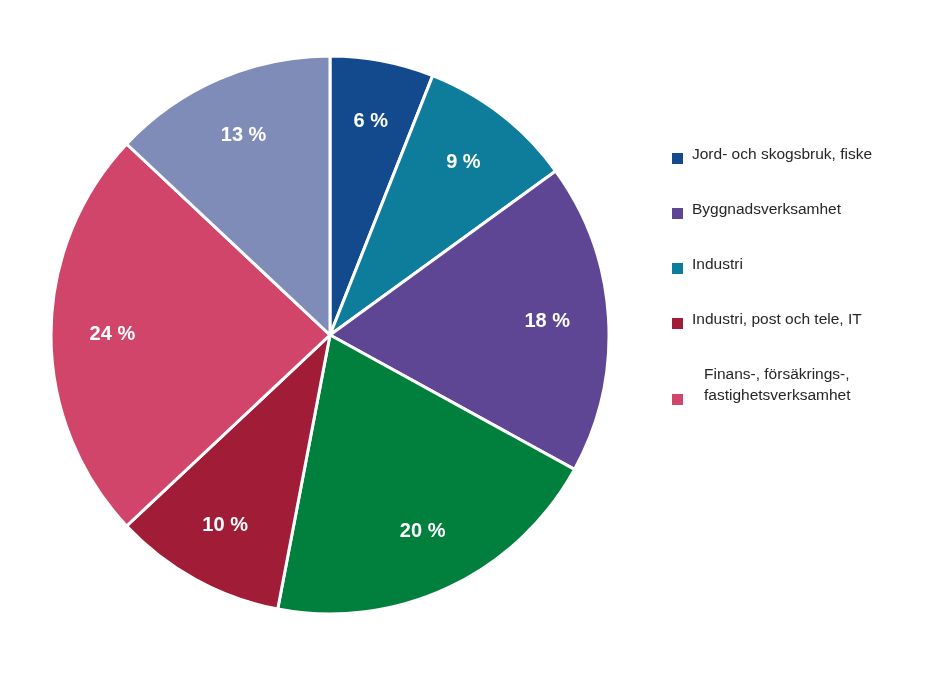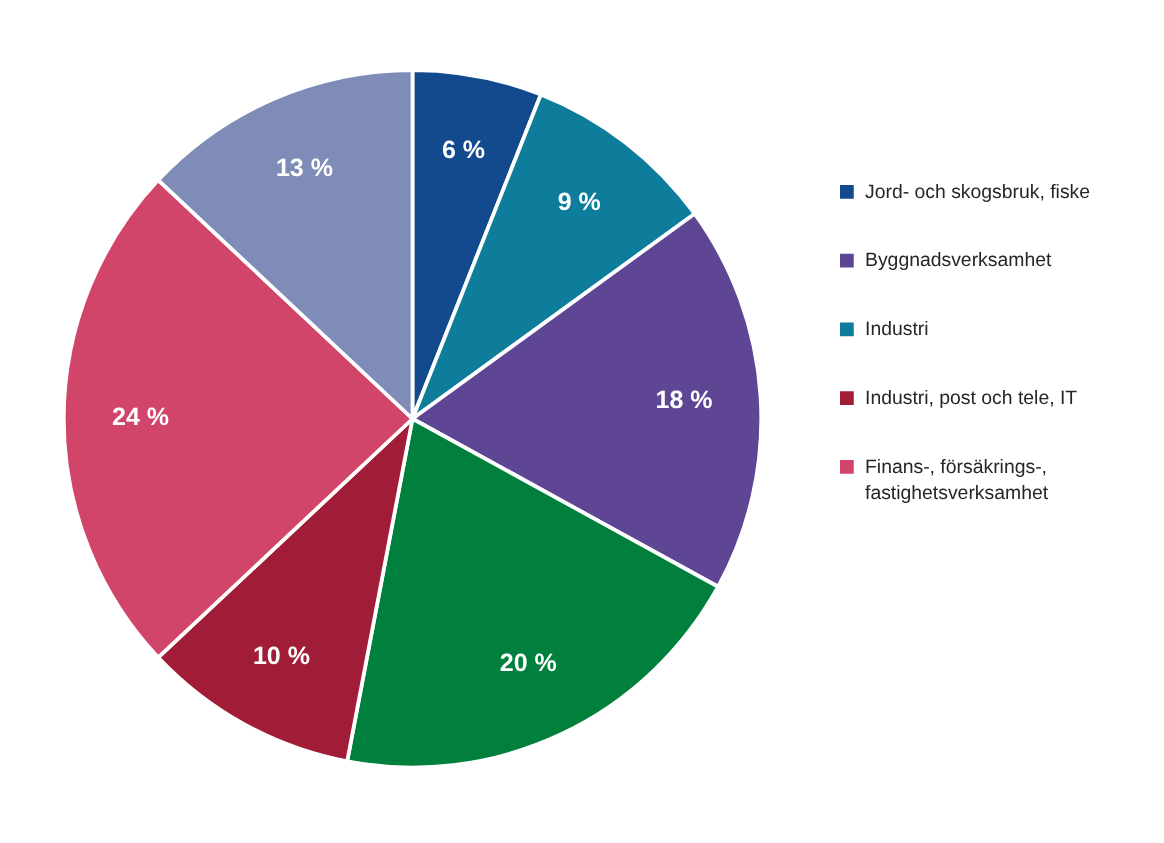--- a/index.html
+++ b/index.html
@@ -42,25 +42,26 @@
     dominant-baseline: middle;
   }
   #legend {
     position: absolute;
     left: 672px;
     top: 143px;
     width: 255px;
   }
   .legend-item {
     display: flex;
-    align-items: flex-start;
+    align-items: flex-end;
     margin-bottom: 34px;
   }
   .legend-item.tight {
     margin-bottom: 6px;
+    gap: 12px;
   }
   .legend-swatch {
     width: 11px;
     height: 11px;
     flex: 0 0 11px;
     margin-top: 5px;
     margin-right: 9px;
   }
   .legend-text {
     font-family: "Liberation Sans", sans-serif;

